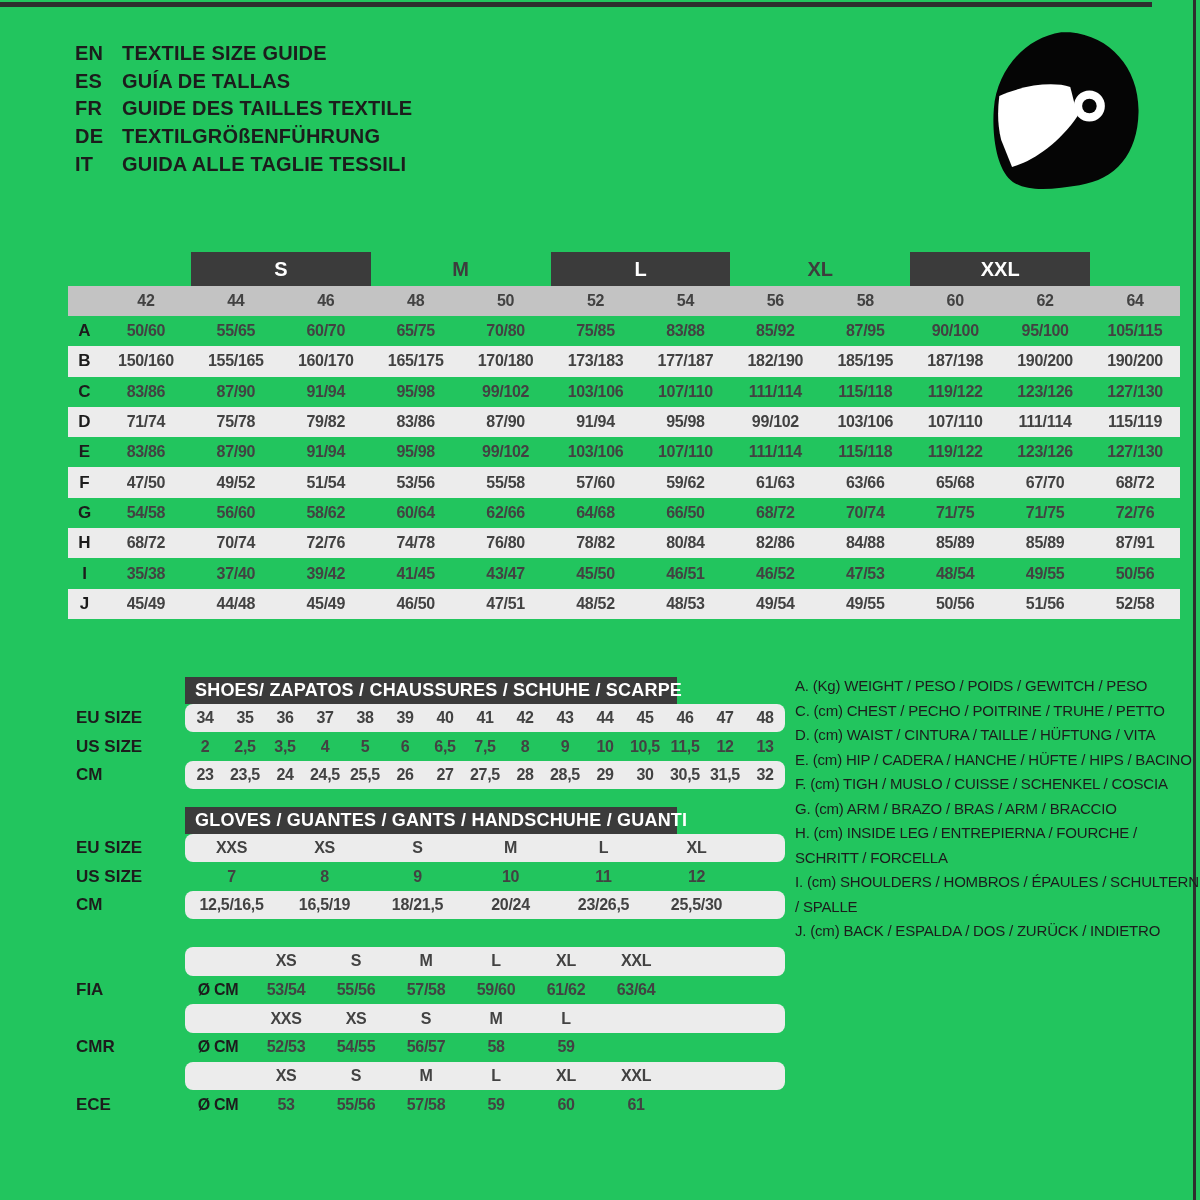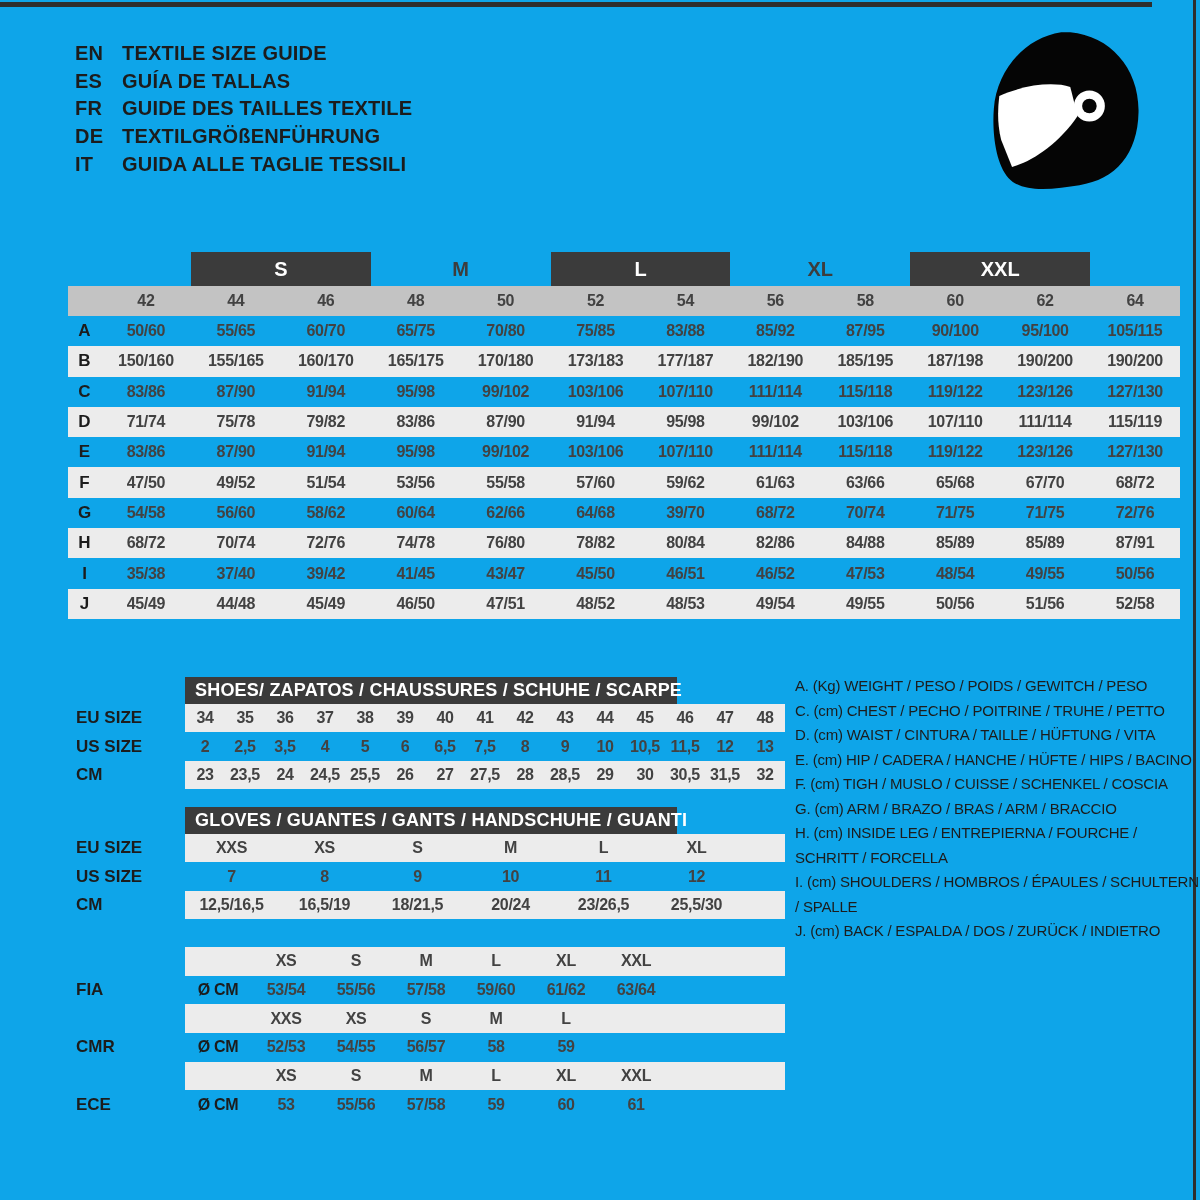--- a/index.html
+++ b/index.html
@@ -1,16 +1,16 @@
 <!DOCTYPE html>
 <html><head>
 <meta charset="utf-8">
 <style>
   html,body{margin:0;padding:0;background:#fff;}
-  .page{position:relative;width:1200px;height:1200px;background:#0ea5e9;overflow:hidden;
+  .page{position:relative;width:1200px;height:1200px;background:#22c55e;overflow:hidden;
         font-family:"Liberation Sans", sans-serif;}
   .top-rule{position:absolute;top:2px;left:0;width:1152px;height:5px;background:#2e2e2e;}
   .right-rule{position:absolute;top:0;left:1193px;width:3px;height:1200px;background:#2e2e2e;}
 
   
   .languages{position:absolute;left:75px;top:40px;}
   .lang-row{display:flex;height:27.6px;align-items:center;font-size:20px;font-weight:700;
             color:#1c1c1c;letter-spacing:0.2px;}
   .lang-code{width:47px;}
 
@@ -36,21 +36,21 @@
   .shoes-sec{top:677px;}
   .gloves-sec{top:807px;}
   .helmet-sec{top:947px;}
   .sec-title{margin-left:117px;width:492px;height:27px;line-height:27px;background:#3b3b3b;color:#fff;
              font-size:18px;font-weight:700;padding-left:10px;box-sizing:border-box;letter-spacing:0.2px;
              white-space:nowrap;}
   .sec-row{display:flex;height:28.4px;}
   .helmet-sec .sec-row{height:28.7px;}
   .sec-label{width:117px;display:flex;align-items:center;padding-left:8px;box-sizing:border-box;
              font-size:17px;font-weight:700;color:#1c1c1c;}
-  .sec-data{width:600px;display:grid;align-items:center;}
+  .sec-data{width:600px;display:grid;align-items:center;border-radius:8px;}
   .shoes-grid{grid-template-columns:repeat(15,1fr);}
   .gloves-grid{grid-template-columns:repeat(6,93px);}
   .helmet-grid{grid-template-columns:66px repeat(6,70px);}
   .scell{text-align:center;font-size:16px;font-weight:700;color:#424242;letter-spacing:-0.3px;
          white-space:nowrap;}
   .unit{color:#1c1c1c;}
 
   
   .legend{position:absolute;left:795px;top:674px;width:404px;}
   .legend-item{font-size:15px;font-weight:400;color:#1c1c1c;line-height:24.5px;letter-spacing:-0.2px;}
@@ -207,21 +207,21 @@
         <div class="tcell">68/72</div>
       </div>
       <div class="trow data-row">
         <div class="tlabel">G</div>
         <div class="tcell">54/58</div>
         <div class="tcell">56/60</div>
         <div class="tcell">58/62</div>
         <div class="tcell">60/64</div>
         <div class="tcell">62/66</div>
         <div class="tcell">64/68</div>
-        <div class="tcell">39/70</div>
+        <div class="tcell">66/50</div>
         <div class="tcell">68/72</div>
         <div class="tcell">70/74</div>
         <div class="tcell">71/75</div>
         <div class="tcell">71/75</div>
         <div class="tcell">72/76</div>
       </div>
       <div class="trow data-row shaded">
         <div class="tlabel">H</div>
         <div class="tcell">68/72</div>
         <div class="tcell">70/74</div>

